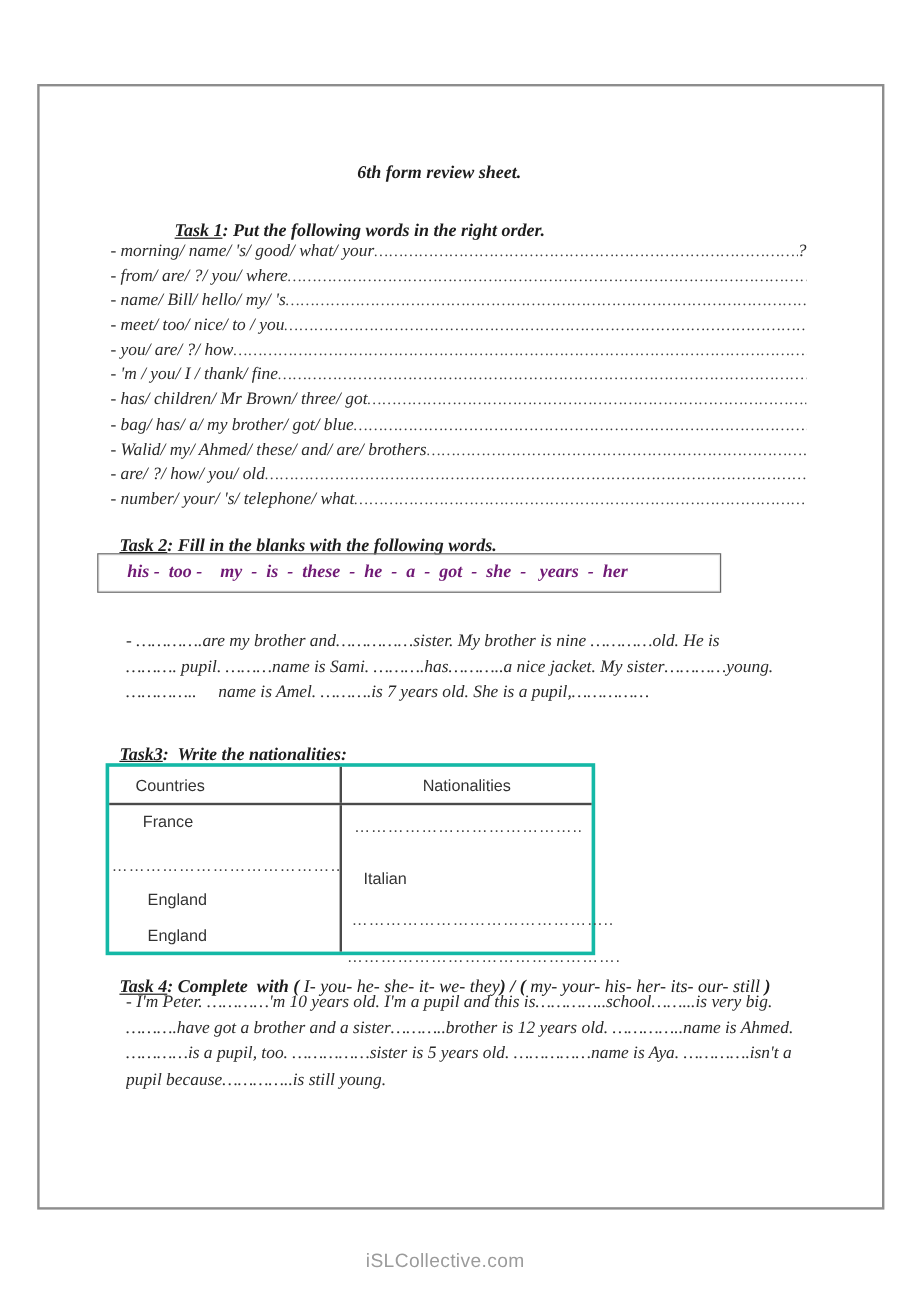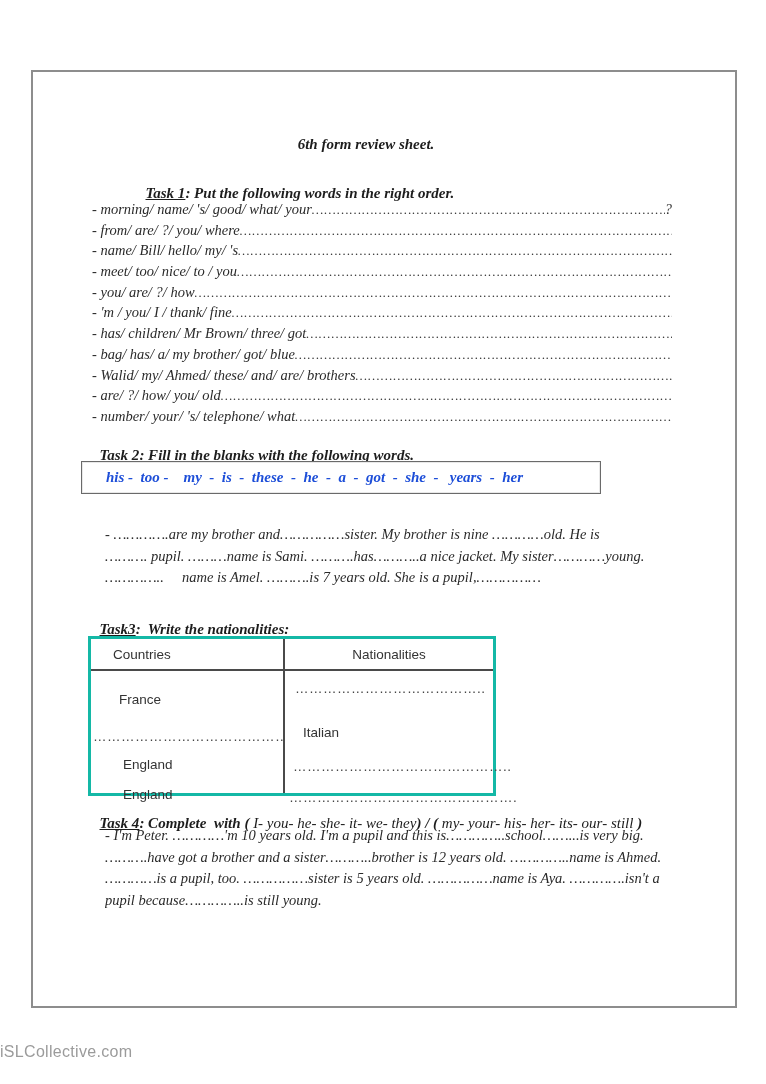--- a/index.html
+++ b/index.html
@@ -29,21 +29,21 @@
   }
   .t1-line .w{flex:0 0 auto;}
   .t1-line .leader{
     flex:1 1 auto;min-width:0;overflow:hidden;white-space:nowrap;
     font-size:13px;color:#3a3a3a;letter-spacing:1px;
   }
   .t1-line .tail{flex:0 0 auto;}
   .word-bank{
     left:81px;top:461px;width:520px;height:33px;
     border:1px solid #6a6a6a;box-shadow:0 0 0 1px #e8e8e8 inset;
-    font-size:15px;font-weight:bold;font-style:italic;color:#1d4ed8;
+    font-size:15px;font-weight:bold;font-style:italic;color:#701a75;
     white-space:pre;padding:7px 0 0 24px;box-sizing:border-box;
   }
   .para{
     left:105px;width:586px;overflow:hidden;
     font-size:14.5px;font-style:italic;color:#2a2a2a;
   }
   .para .pline{white-space:pre;height:21.5px;}
   #task2-para{top:526px;}
   #task4-para{top:827px;}
   .t3-table{
@@ -54,21 +54,21 @@
   .t3-row{display:flex;}
   .t3-hrow{border-bottom:2px solid #4a4a4a;height:30px;align-items:center;}
   .t3-brow{height:122px;}
   .t3-cell-l{width:194px;border-right:2px solid #4a4a4a;box-sizing:border-box;}
   .t3-cell-r{flex:1 1 auto;}
   .t3-hrow .t3-cell-l{padding-left:22px;align-self:stretch;display:flex;align-items:center;}
   .t3-hrow .t3-cell-r{text-align:center;}
   .tline{height:17px;white-space:nowrap;overflow:hidden;}
   .dots{letter-spacing:0.5px;color:#444;}
   .footer-mark{
-    left:0;top:1043px;width:742px;text-align:left;
+    left:0;top:1043px;width:742px;text-align:center;
     font-family:"Liberation Sans",sans-serif;font-size:16px;color:#9b9b9b;
     letter-spacing:0.3px;
   }
 </style>
 </head>
 <body>
 
 <div class="page-frame"></div>
 
 <div class="abs doc-title">6th form review sheet.</div>
@@ -107,21 +107,21 @@
   <span class="u">Task3</span><span>:  Write the nationalities:</span>
 </div>
 
 <div class="abs t3-table">
   <div class="t3-row t3-hrow">
     <div class="t3-cell-l">Countries</div>
     <div class="t3-cell-r">Nationalities</div>
   </div>
   <div class="t3-row t3-brow">
     <div class="t3-cell-l">
-      <div class="tline" style="margin:21px 0 0 28px;">France</div>
+      <div class="tline" style="margin:6px 0 0 28px;">France</div>
       <div class="tline dots" style="margin:20px 0 0 2px;">……………………………………….</div>
       <div class="tline" style="margin:11px 0 0 32px;">England</div>
       <div class="tline" style="margin:13px 0 0 32px;">England</div>
     </div>
     <div class="t3-cell-r">
       <div class="tline dots" style="margin:10px 0 0 10px;">…………………………………..</div>
       <div class="tline" style="margin:27px 0 0 18px;">Italian</div>
       <div class="tline dots" style="margin:17px 0 0 8px;">………………………………………..</div>
       <div class="tline dots" style="margin:14px 0 0 4px;">………………………………………….</div>
     </div>

